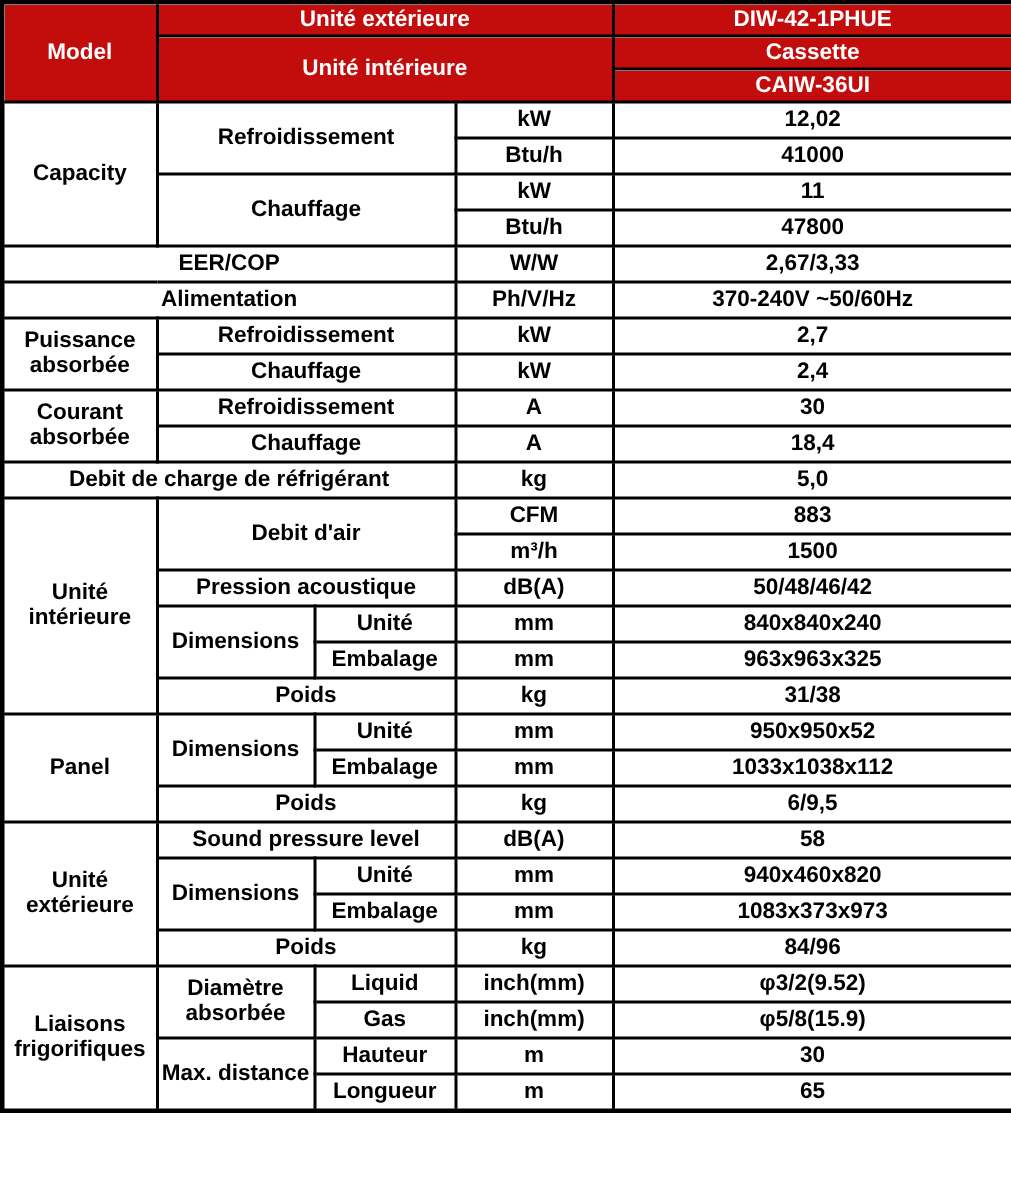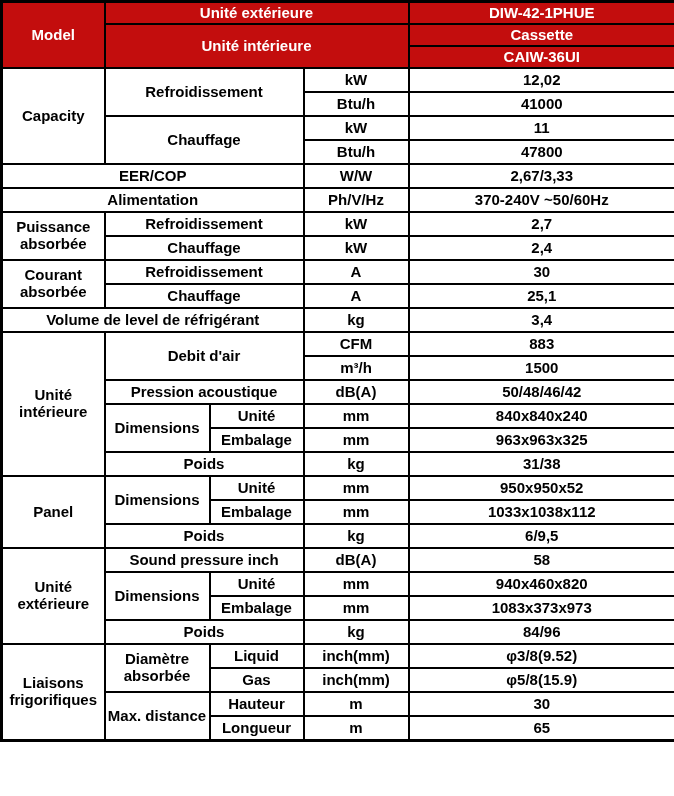--- a/index.html
+++ b/index.html
@@ -121,27 +121,27 @@
 
       <tr>
         <td rowspan="2">Courant absorbée</td>
         <td colspan="2">Refroidissement</td>
         <td>A</td>
         <td>30</td>
       </tr>
       <tr>
         <td colspan="2">Chauffage</td>
         <td>A</td>
-        <td>25,1</td>
-      </tr>
-
-      <tr>
-        <td colspan="3">Volume de level de réfrigérant</td>
-        <td>kg</td>
-        <td>3,4</td>
+        <td>18,4</td>
+      </tr>
+
+      <tr>
+        <td colspan="3">Debit de charge de réfrigérant</td>
+        <td>kg</td>
+        <td>5,0</td>
       </tr>
 
       <tr>
         <td rowspan="6">Unité intérieure</td>
         <td colspan="2" rowspan="2">Debit d'air</td>
         <td>CFM</td>
         <td>883</td>
       </tr>
       <tr>
         <td>m³/h</td>
@@ -182,21 +182,21 @@
         <td>1033x1038x112</td>
       </tr>
       <tr>
         <td colspan="2">Poids</td>
         <td>kg</td>
         <td>6/9,5</td>
       </tr>
 
       <tr>
         <td rowspan="4">Unité extérieure</td>
-        <td colspan="2">Sound pressure inch</td>
+        <td colspan="2">Sound pressure level</td>
         <td>dB(A)</td>
         <td>58</td>
       </tr>
       <tr>
         <td rowspan="2">Dimensions</td>
         <td>Unité</td>
         <td>mm</td>
         <td>940x460x820</td>
       </tr>
       <tr>
@@ -208,21 +208,21 @@
         <td colspan="2">Poids</td>
         <td>kg</td>
         <td>84/96</td>
       </tr>
 
       <tr>
         <td rowspan="4">Liaisons frigorifiques</td>
         <td rowspan="2">Diamètre absorbée</td>
         <td>Liquid</td>
         <td>inch(mm)</td>
-        <td>φ3/8(9.52)</td>
+        <td>φ3/2(9.52)</td>
       </tr>
       <tr>
         <td>Gas</td>
         <td>inch(mm)</td>
         <td>φ5/8(15.9)</td>
       </tr>
       <tr>
         <td rowspan="2">Max. distance</td>
         <td>Hauteur</td>
         <td>m</td>

